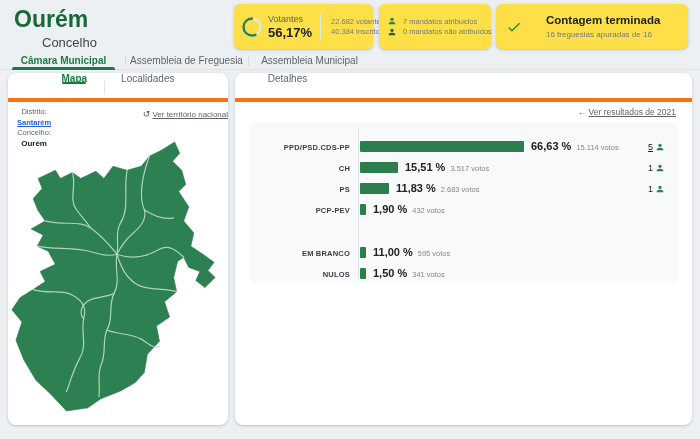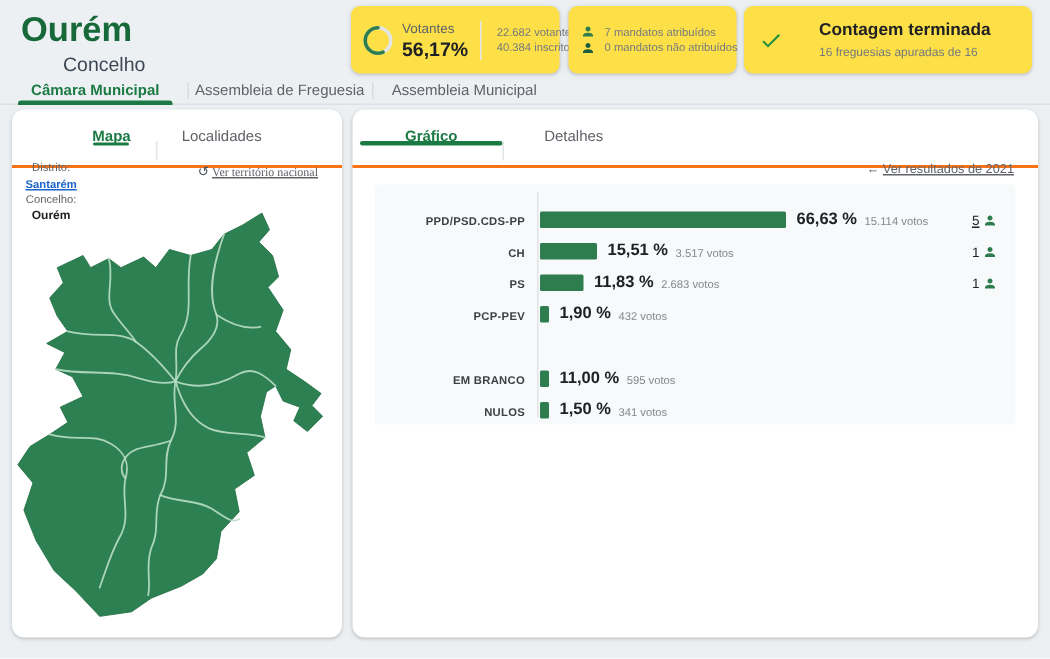--- a/index.html
+++ b/index.html
@@ -39,41 +39,41 @@
   .main-tab.active { color:#1b7a44; font-weight:700; }
   .main-tab.active::after { content:""; position:absolute; left:10px; right:10px; bottom:-1px;
     height:3px; background:#1b7a44; border-radius:2px 2px 0 0; }
 
   
   .card { position:absolute; top:73px; height:352px; background:#fff; border-radius:8px;
     box-shadow:0 1px 2px rgba(60,64,67,.20), 0 1px 4px rgba(60,64,67,.08); }
   .map-card { left:8px; width:220px; }
   .results-card { left:235px; width:457px; }
 
-  .panel-tabs { display:flex; height:39px; align-items:center; border-bottom:2px solid #f97316; }
+  .panel-tabs { display:flex; height:29px; align-items:flex-start; border-bottom:4px solid #f97316; }
   .panel-tab { font-size:10px; color:#5f6368; position:relative; display:flex;
     align-items:center; justify-content:center; cursor:pointer; }
   .panel-tab + .panel-tab::before { content:""; position:absolute; left:0; top:8px; height:13px;
     width:1px; background:#e1e4e8; }
   .panel-tab.active { color:#1b7a44; font-weight:700; }
   .map-card .panel-tabs { justify-content:center; }
   .map-card .panel-tab { padding:0 17px; }
   .map-card .panel-tab.active::after { content:""; position:absolute; left:50%; bottom:0;
     width:24px; margin-left:-12px; height:2.5px; background:#1b7a44; border-radius:2px; }
   .results-card .panel-tabs { padding-left:5px; }
   .results-card .panel-tab { width:95px; }
   .results-card .panel-tab.active::after { content:""; position:absolute; left:0; right:0; bottom:0;
     height:3px; background:#1b7a44; border-radius:2px; }
 
   
   .map-meta { position:absolute; left:9px; top:34px; font-size:7.5px; line-height:10.5px; color:#5f6368;text-align:center; }
   .district-link { font-weight:700; color:#1a63c9; text-decoration:underline; cursor:pointer; }
   .muni-value { font-weight:700; color:#202124; font-size:8px; }
-  .reset-link { position:absolute; right:16px; top:36px; font-size:8px; color:#5f6368;
-    cursor:pointer; white-space:nowrap;font-family:Liberation Serif, serif; }
+  .reset-link { position:absolute; right:0; top:36px; font-size:8px; color:#5f6368;
+    cursor:pointer; white-space:nowrap; }
   .reset-link .txt { text-decoration:underline; }
   .reset-icon { font-size:9px; margin-right:2px; color:#4c5358; }
   .map-svg { position:absolute; left:1px; top:64px; }
   .map-outer { fill:#2c8052; stroke:#27744a; stroke-width:.6; }
   .map-inner { fill:none; stroke:#b9ddc7; stroke-width:1.2; stroke-linecap:round; stroke-linejoin:round; opacity:.9; }
 
   
   .compare-link { position:absolute; right:16px; top:34px; font-size:8.5px; color:#5f6368; cursor:pointer; }
   .compare-link .txt { text-decoration:underline; }
   .chart-box { position:absolute; left:15px; top:50px; width:427px; height:160px;
@@ -178,21 +178,20 @@
       <path class="map-inner" d="M165,153 C152,149 140,152 128,147 C117,142 110,130 106,116"></path>
       <path class="map-inner" d="M106,116 C103,130 110,142 103,155 C97,167 103,179 96,191 C91,202 96,214 90,226 C86,238 90,248 88,257"></path>
       <path class="map-inner" d="M23,151 C40,156 52,150 63,157 C72,162 76,170 73,180 C70,193 77,206 69,219 C63,230 60,241 56,252"></path>
       <path class="map-inner" d="M103,155 C90,160 80,158 74,165 C68,172 71,178 73,180"></path>
       <path class="map-inner" d="M96,191 C108,196 120,194 130,200 C138,205 143,210 148,207"></path>
     </svg>
   </section>
 
   <section class="card results-card">
     <div class="panel-tabs">
-        <div class="panel-tab active">Gráfico</div>
         <div class="panel-tab">Detalhes</div>
       </div>
     <div class="compare-link">
       <span>←&nbsp;</span><span class="txt">Ver resultados de 2021</span>
     </div>
     <div class="chart-box">
       <div>
           <div class="crow">
             <div class="rlabel">PPD/PSD.CDS-PP</div>
             <div class="rbar" style="width: 164px; background: rgb(46, 125, 79);"></div>

